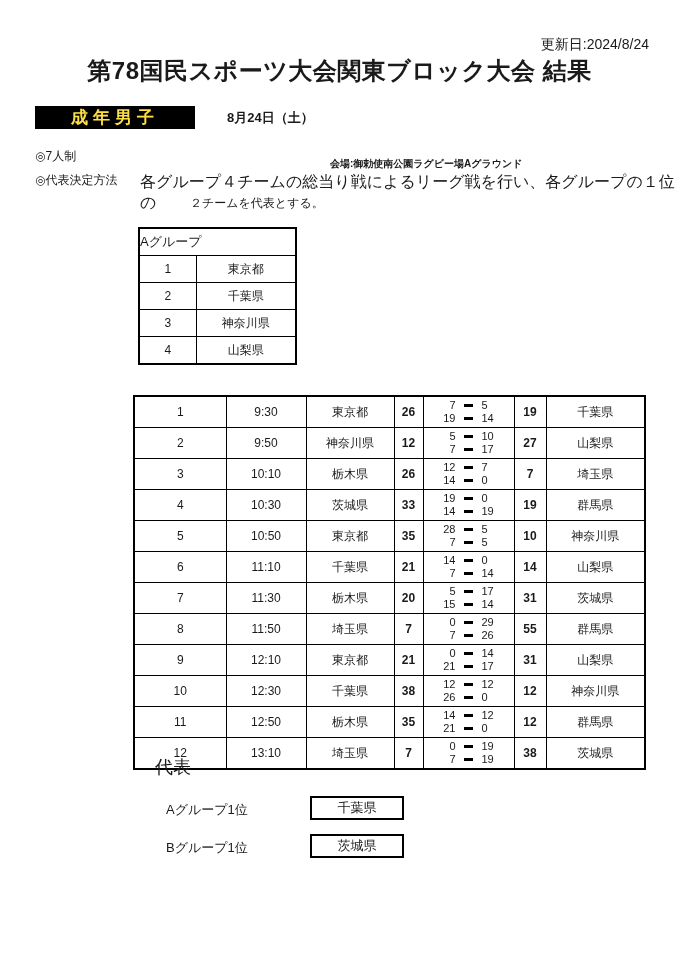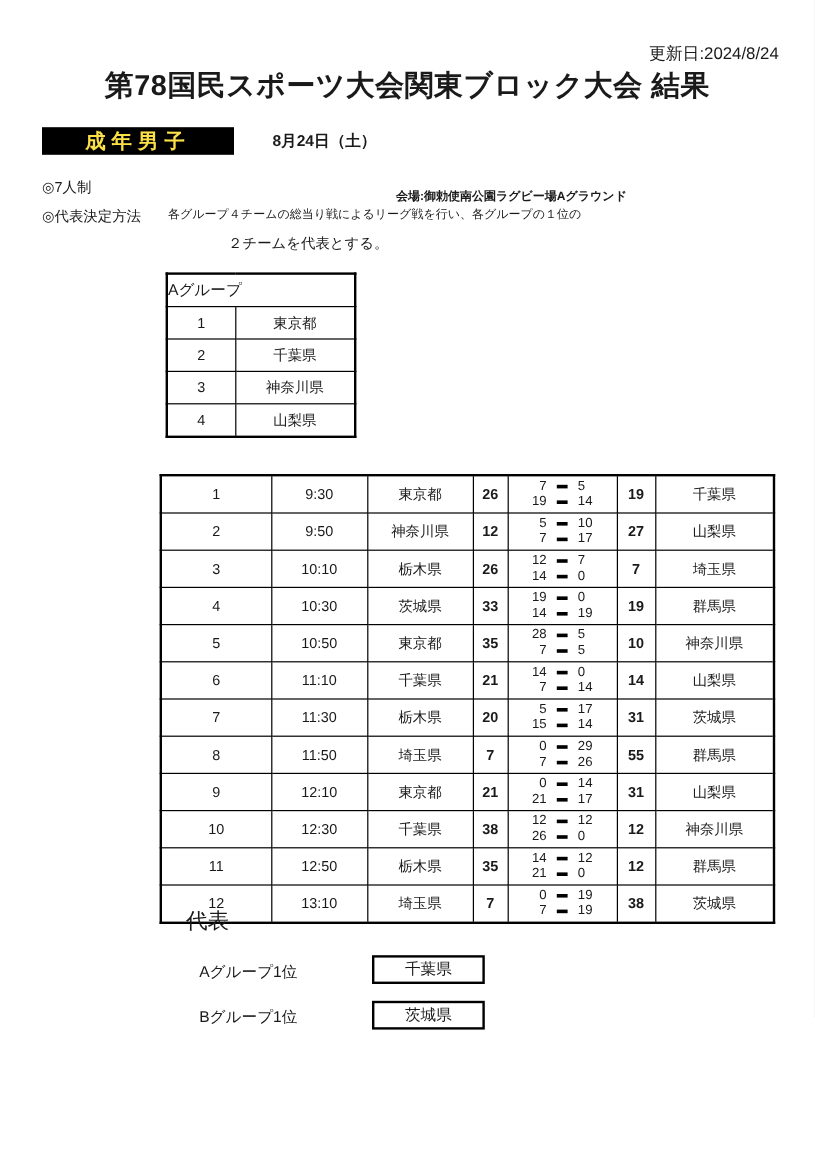--- a/index.html
+++ b/index.html
@@ -25,21 +25,21 @@
     font-size: 17px; font-weight: bold; letter-spacing: 5px;
     display: flex; align-items: center; justify-content: center;
   }
   .event-date { left: 227px; top: 109px; font-size: 13px; font-weight: bold; }
   .event-venue { left: 330px; top: 113px; font-size: 10px; font-weight: bold; margin-top: 44px; }
 
   
   .rule-label-1 { left: 35px;  top: 148px; font-size: 12px; }
   .rule-text-1  { left: 140px; top: 148px; font-size: 12px; }
   .rule-label-2 { left: 35px;  top: 172px; font-size: 12px; }
-  .rule-text-2  { left: 140px; top: 172px; font-size: 10px; }
+  .rule-text-2  { left: 140px; top: 172px; font-size: 16px; }
   .rule-text-3  { left: 147px; top: 195px; font-size: 12px; margin-left: 43px; }
 
   
   table { border-collapse: collapse; table-layout: fixed; }
   .bordered { border: 2px solid #000000; }
   .bordered td, .bordered th { border: 1px solid #000000; padding: 0; font-weight: normal; }
 
   
   .group-table { font-size: 12px; }
   .group-a { left: 138px; top: 227px; }

